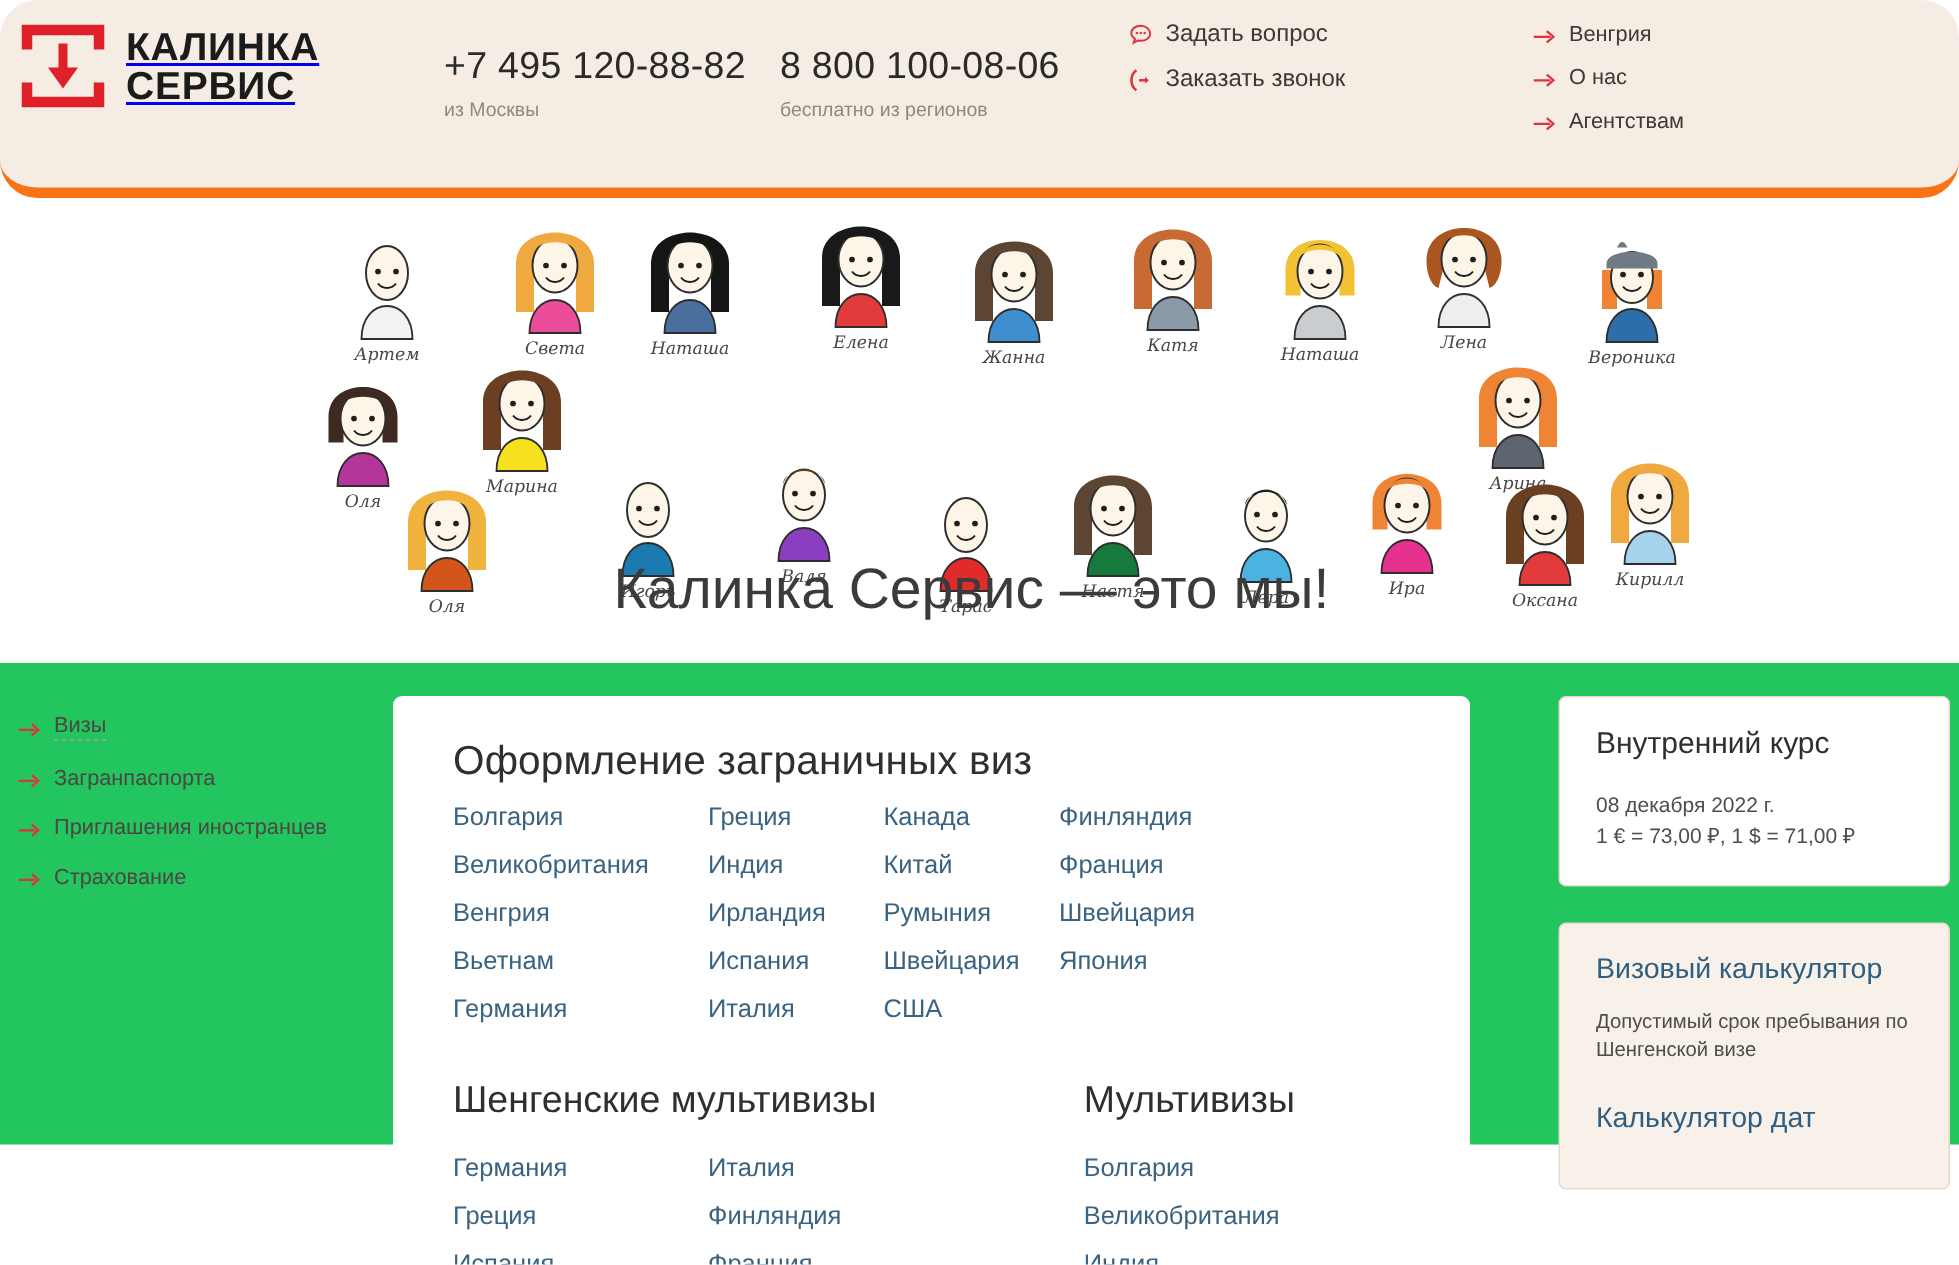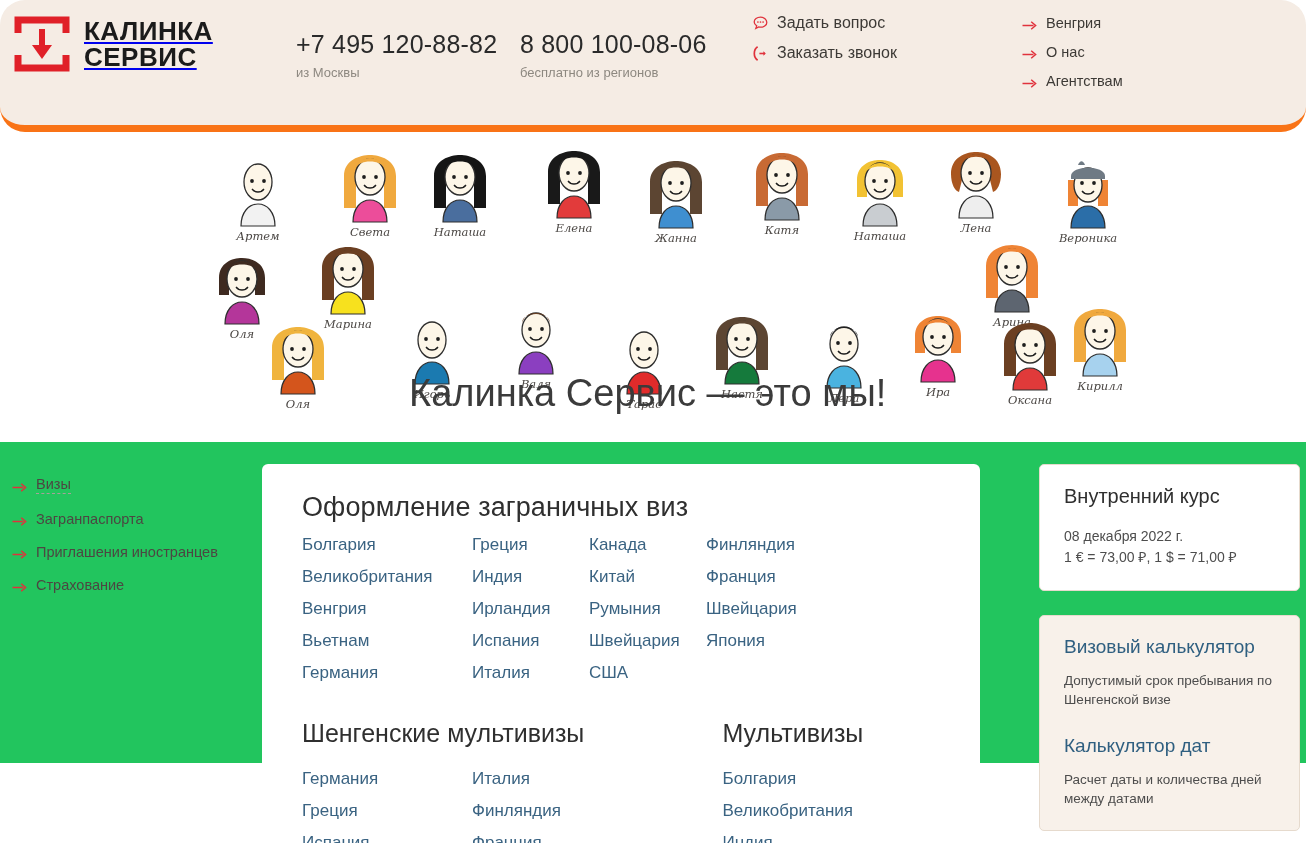--- a/index.html
+++ b/index.html
@@ -619,16 +619,15 @@
     <div class="rail-card white">
       <div class="rail-title">Внутренний курс</div>
       <div class="rail-line">08 декабря 2022 г.</div>
       <div class="rail-line">1 € = 73,00 ₽, 1 $ = 71,00 ₽</div>
     </div>
 
     <div class="rail-card beige">
       <a class="rail-link" href="#">Визовый калькулятор</a>
       <div class="rail-desc">Допустимый срок пребывания по Шенгенской визе</div>
       <a class="rail-link" href="#">Калькулятор дат</a>
-      <div class="rail-desc last">Расчет даты и количества дней между датами</div>
     </div>
   </div>
 </div>
 
 </body></html>

